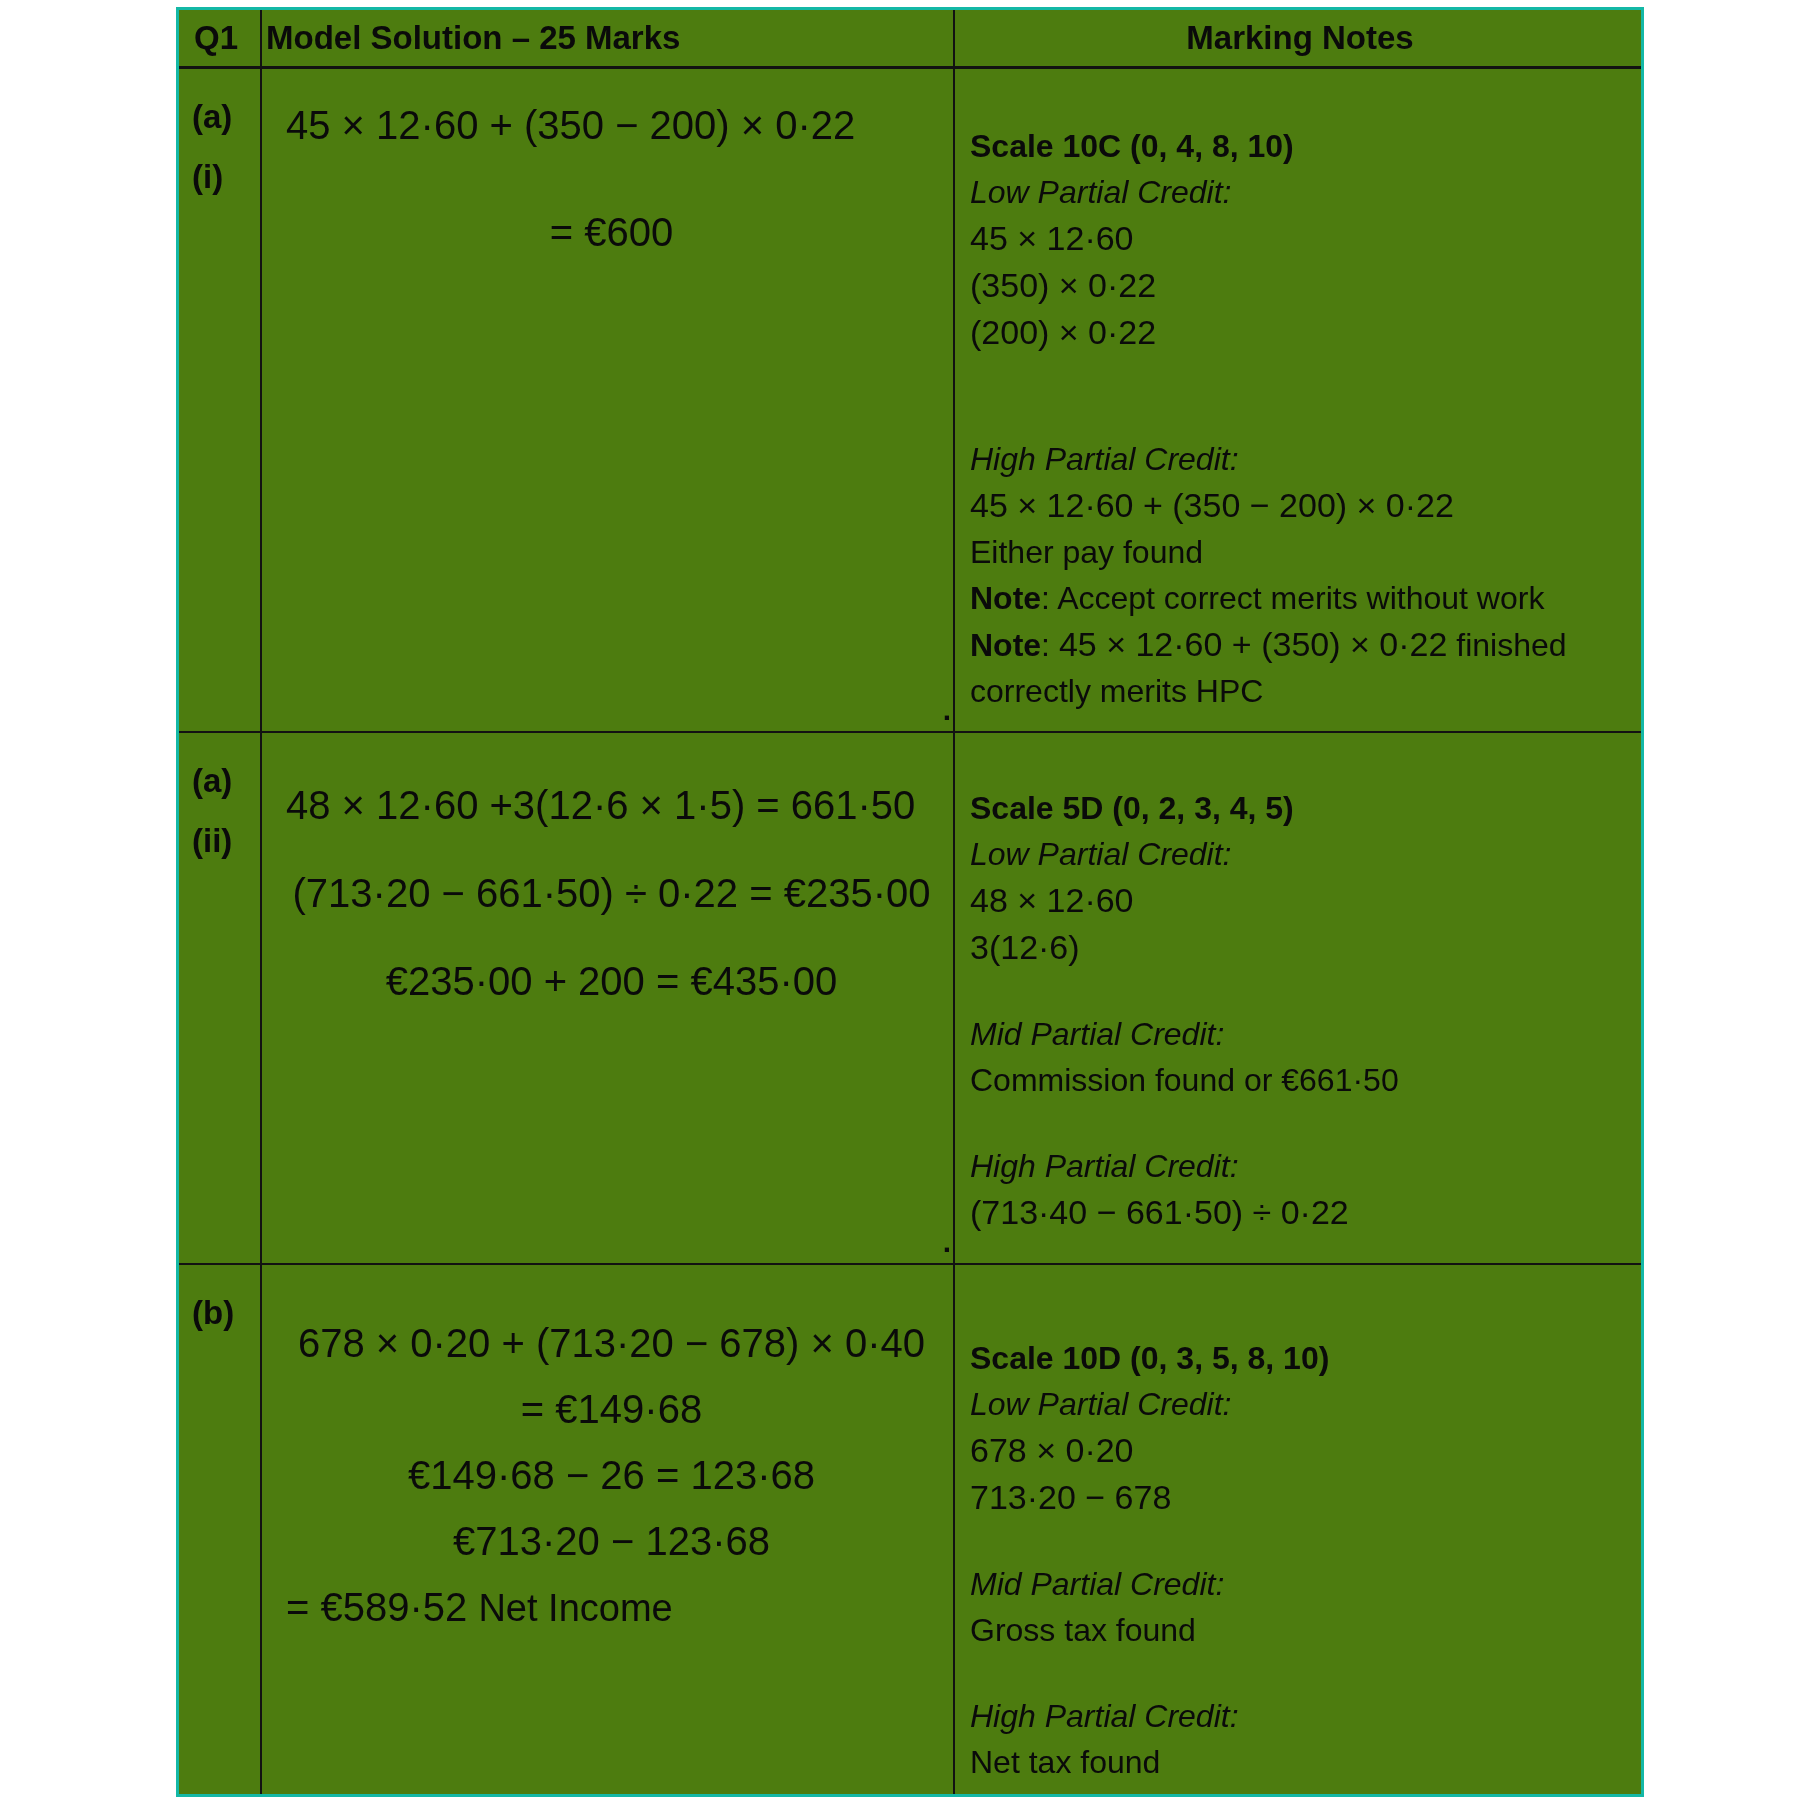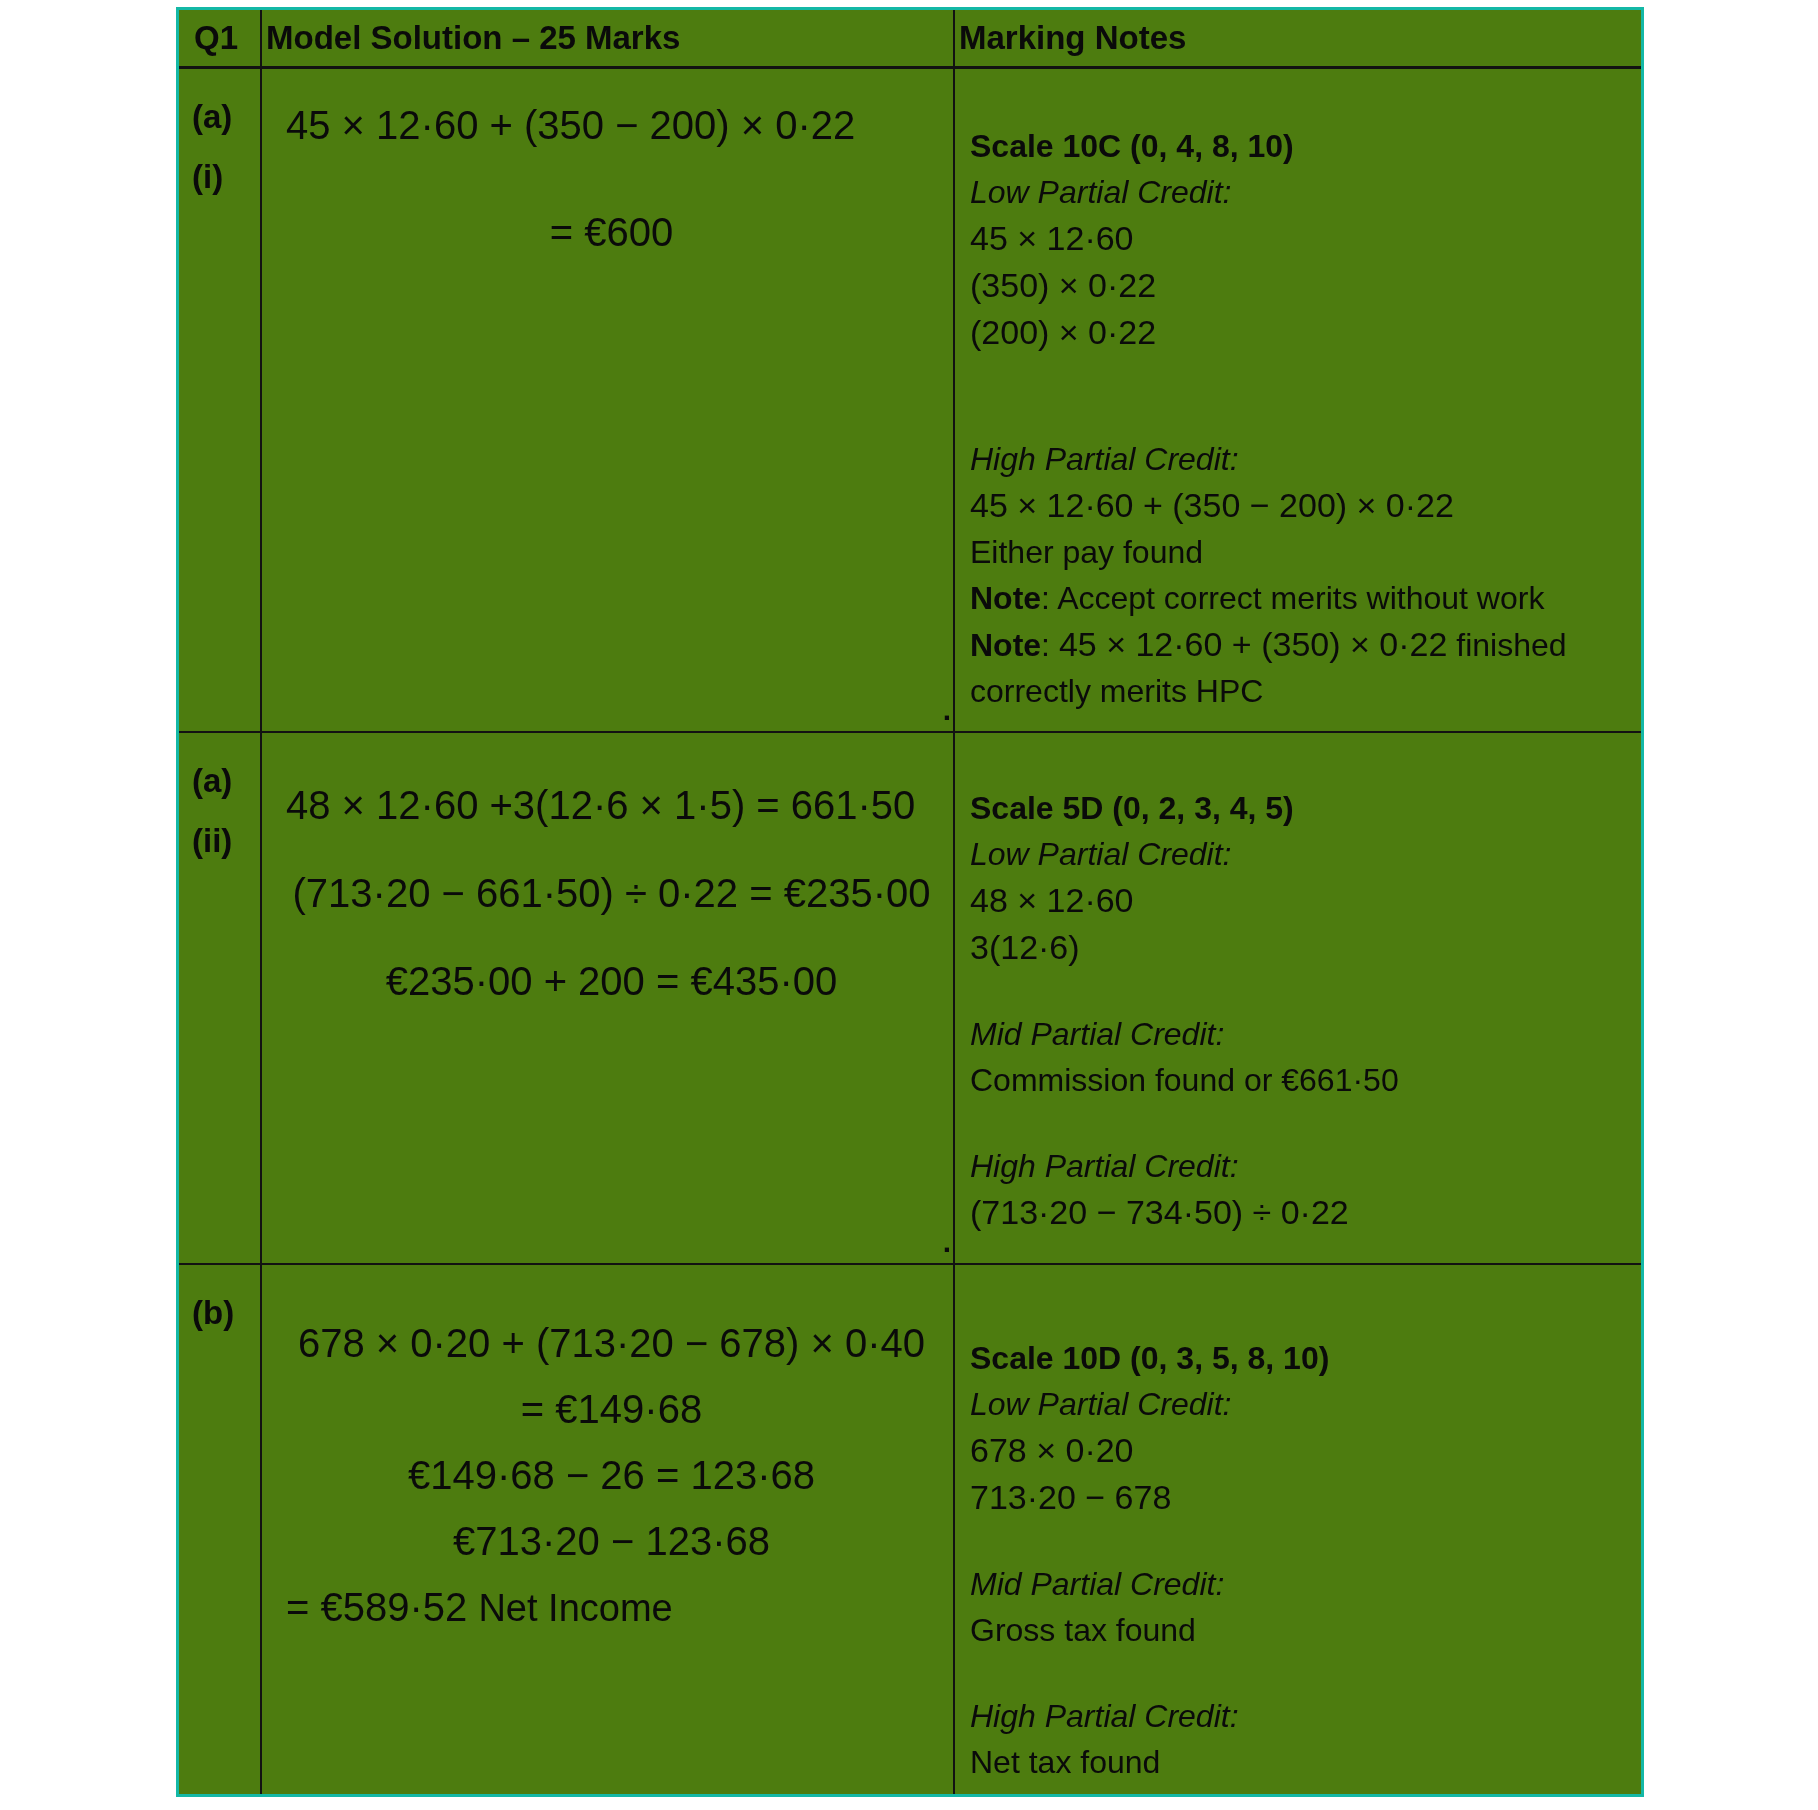--- a/index.html
+++ b/index.html
@@ -10,21 +10,21 @@
   .table{
     position:absolute;left:176px;top:7px;width:1468px;height:1790px;
     border:3px solid #14b8a6;box-sizing:border-box;
     display:grid;grid-template-columns:83px 693px auto;grid-template-rows:59px 664px 532px auto;
     background:#4d7c0f;
   }
   .cell{
     border-right:2px solid #121212;border-bottom:2px solid #121212;
     box-sizing:border-box;position:relative;overflow:hidden;
   }
-  .last-col{border-right:none;}
+  .last-col{border-right:none;justify-content:center;}
   .last-row{border-bottom:none;}
   .hdr{
     font-weight:bold;font-size:33px;display:flex;align-items:center;
     padding-left:4px;border-bottom:3px solid #121212;
   }
   .hdr-q{padding-left:15px;}
   .label-cell{padding:18px 0 0 13px;font-size:33px;line-height:60px;font-weight:bold;}
   .sol{padding:30px 16px 0 24px;font-size:40px;line-height:52px;}
   .sol .line{font-family:"DejaVu Serif",serif;white-space:nowrap;}
   .sol .line.center{text-align:center;}
@@ -105,21 +105,21 @@
   <div class="cell notes notes2 last-col">
       <div class="line"><span class="s-b">Scale 5D (0, 2, 3, 4, 5)</span></div>
       <div class="line"><span class="s-i">Low Partial Credit:</span></div>
       <div class="line"><span class="s-math">48 × 12·60</span></div>
       <div class="line"><span class="s-math">3(12·6)</span></div>
       <div class="line blank"></div>
       <div class="line"><span class="s-i">Mid Partial Credit:</span></div>
       <div class="line"><span class="s-r">Commission found or €661·50</span></div>
       <div class="line blank"></div>
       <div class="line"><span class="s-i">High Partial Credit:</span></div>
-      <div class="line"><span class="s-math">(713·20 − 734·50) ÷ 0·22</span></div>
+      <div class="line"><span class="s-math">(713·40 − 661·50) ÷ 0·22</span></div>
     </div>
 
   <div class="cell label-cell last-row">
       <div class="line"><span class="s-b">(b)</span></div>
     </div>
   <div class="cell sol sol3 last-row">
       <div class="line center"><span class="s-math">678 × 0·20 + (713·20 − 678) × 0·40</span></div>
       <div class="line center"><span class="s-math">= €149·68</span></div>
       <div class="line center"><span class="s-math">€149·68 − 26 = 123·68</span></div>
       <div class="line center"><span class="s-math">€713·20 − 123·68</span></div>

